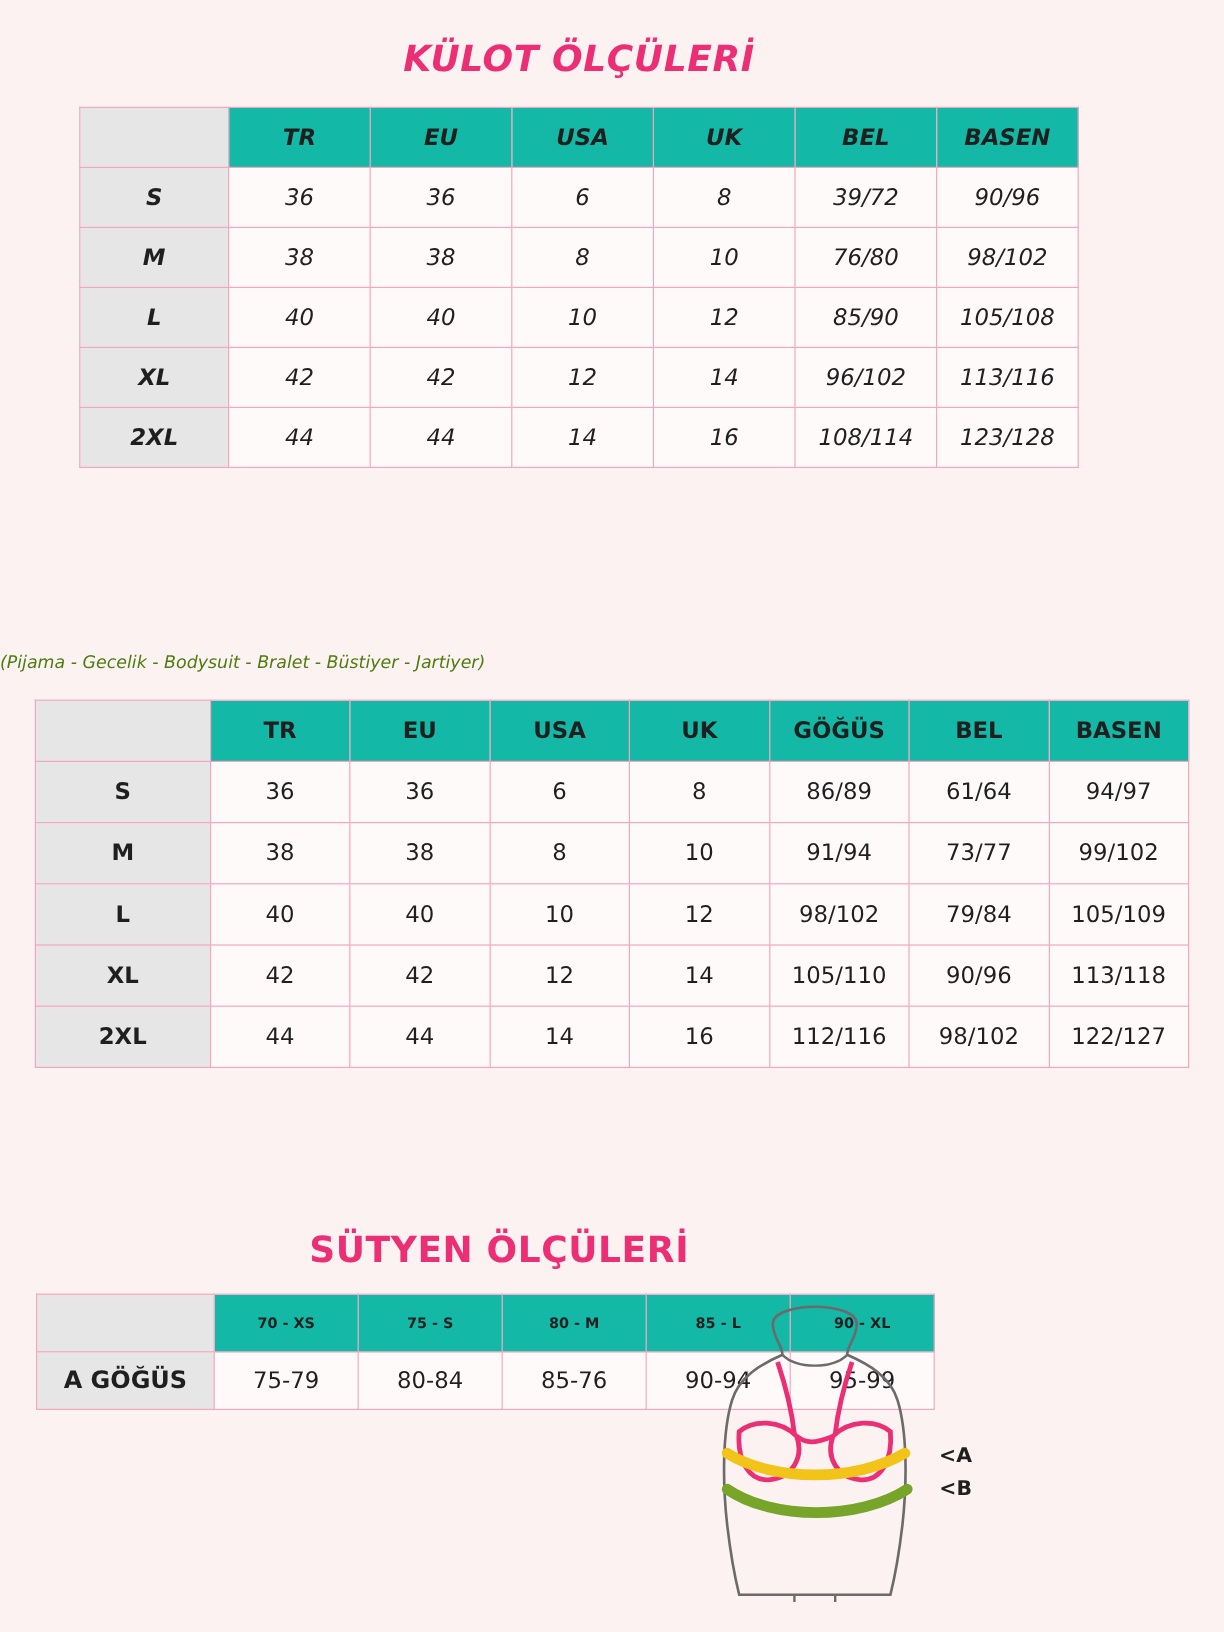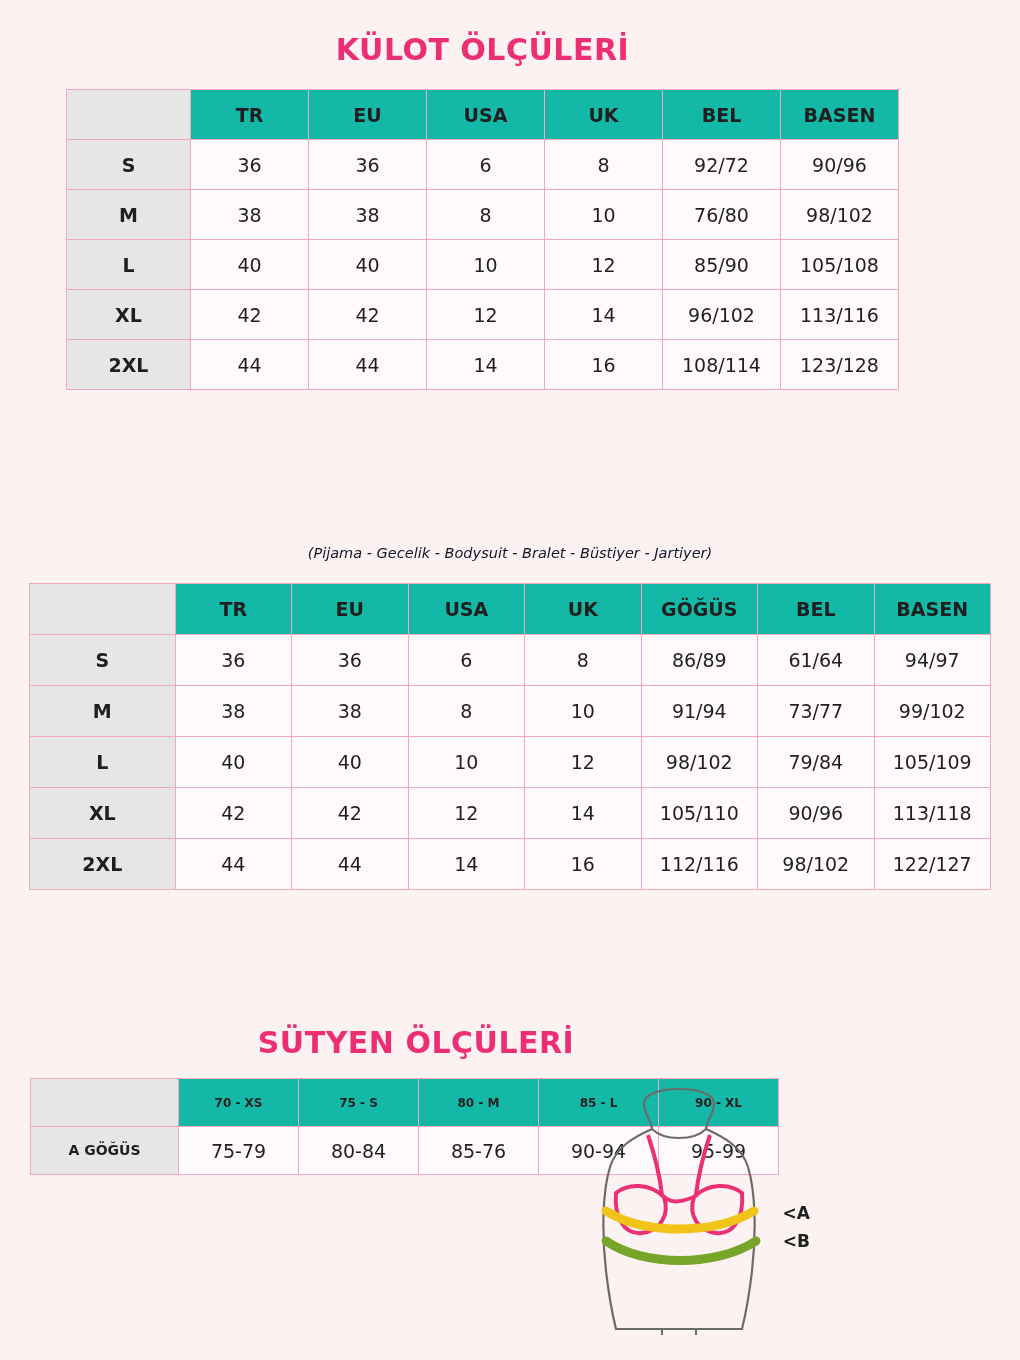--- a/index.html
+++ b/index.html
@@ -33,22 +33,21 @@
     font-size: 30px;
     margin: 0;
     padding-top: 32px;
   }
   #title-2 {
     font-size: 30px;
     margin: 0;
     padding-top: 0;
   }
   #subtitle-2 {
-    text-align: center;
-    color: #0f172a;
+    color: #4d7c0f;
     font-size: 14.5px;
     font-style: italic;
     margin-top: 10px;
   }
   #title-3 {
     font-size: 30px;
     margin: 0;
     text-align: center;
     padding-left: 0;
   }
@@ -105,26 +104,26 @@
   #table-icgiyim col.cx { width: 104px; }
 
   
   #table-sutyen {
     margin: 18px 0 0 30px;
     width: 748px;
   }
   #table-sutyen td, #table-sutyen th { height: 47px; }
   #table-sutyen col.c0 { width: 148px; }
   #table-sutyen col.cx { width: 120px; }
-  #table-sutyen .row-label { font-size: 14px; line-height: 1.15; }
+  #table-sutyen .row-label { font-size: 20px; line-height: 1.15; }
   #table-sutyen .hdr-cell { font-size: 12px; }
 
   .block { position: relative; }
 
-  #section-1 { position: absolute; top: 0; left: 0; width: 965px; }
+  #section-1 { position: absolute; top: 0; left: 0; width: 965px; font-style: italic; }
   #section-2 { position: absolute; top: 535px; left: 0; width: 1020px; }
   #section-3 { position: absolute; top: 1025px; left: 0; width: 832px; }
 
   #sutyen-row {
     display: flex;
     align-items: flex-start;
   }
   #mannequin-wrap {
     position: absolute;
     right: 18px;
@@ -170,21 +169,21 @@
           <th class="hdr-cell">BASEN</th>
         </tr>
       </thead>
       <tbody>
         <tr>
           <td class="row-label">S</td>
           <td>36</td>
           <td>36</td>
           <td>6</td>
           <td>8</td>
-          <td>92/72</td>
+          <td>39/72</td>
           <td>90/96</td>
         </tr>
         <tr>
           <td class="row-label">M</td>
           <td>38</td>
           <td>38</td>
           <td>8</td>
           <td>10</td>
           <td>76/80</td>
           <td>98/102</td>

